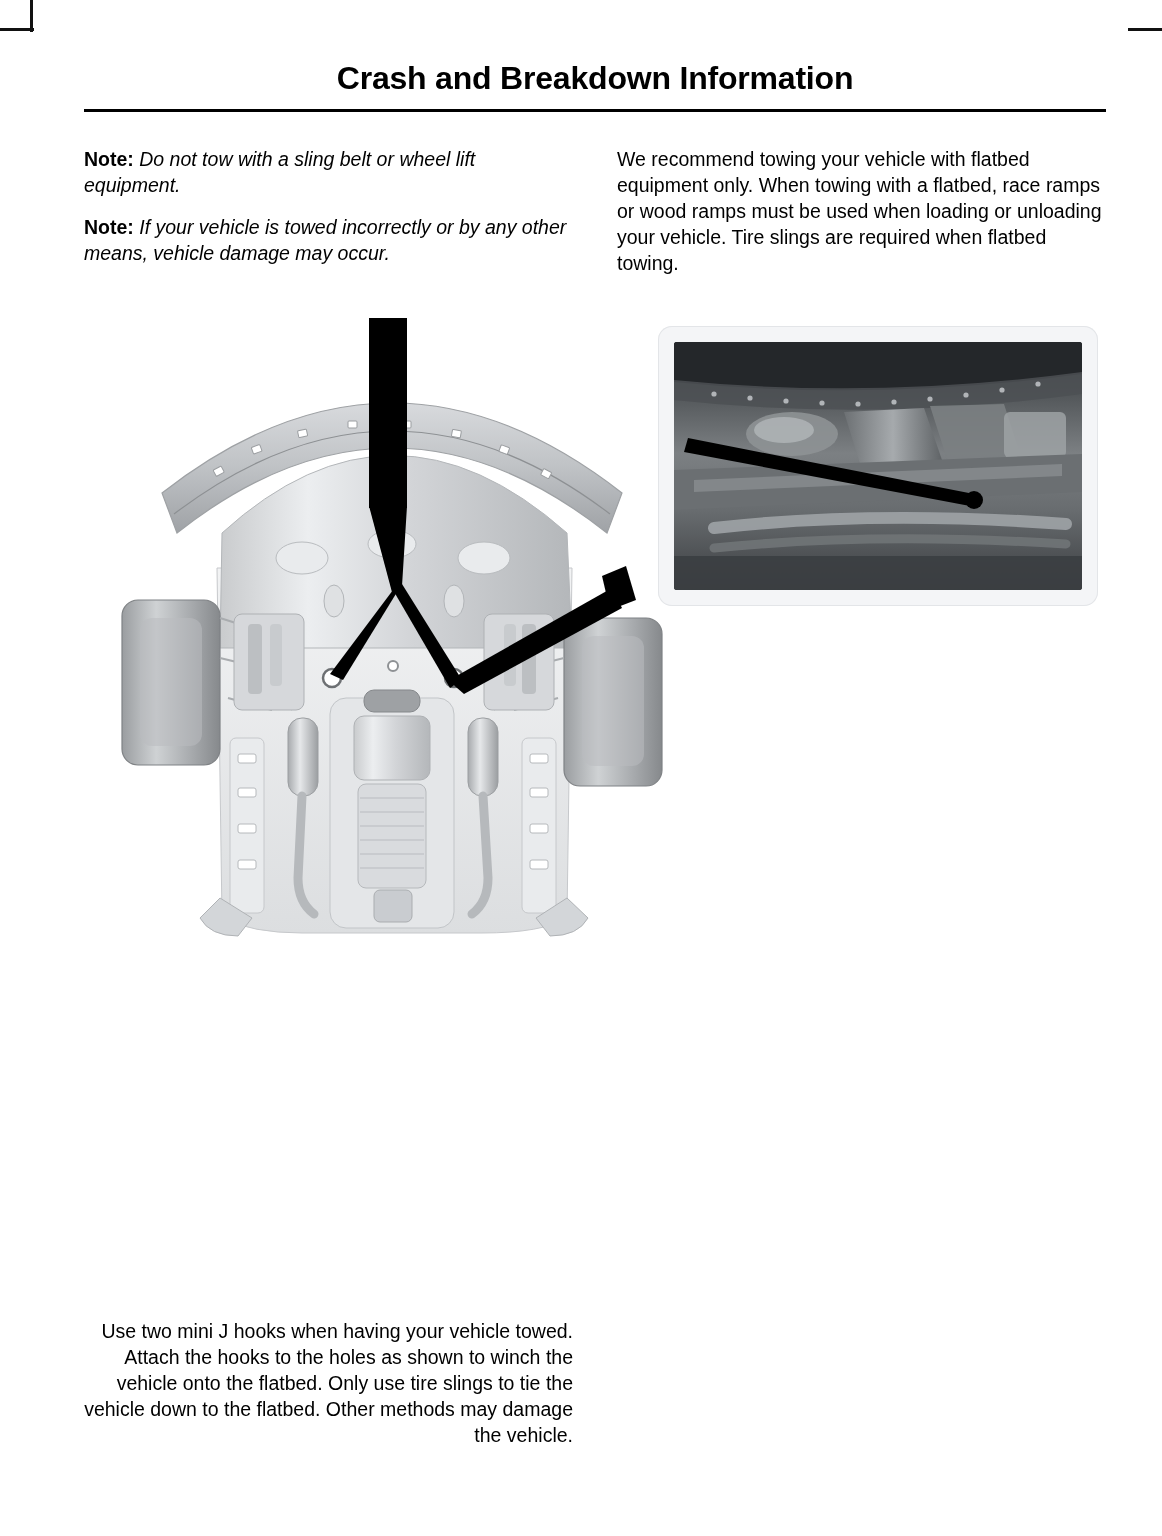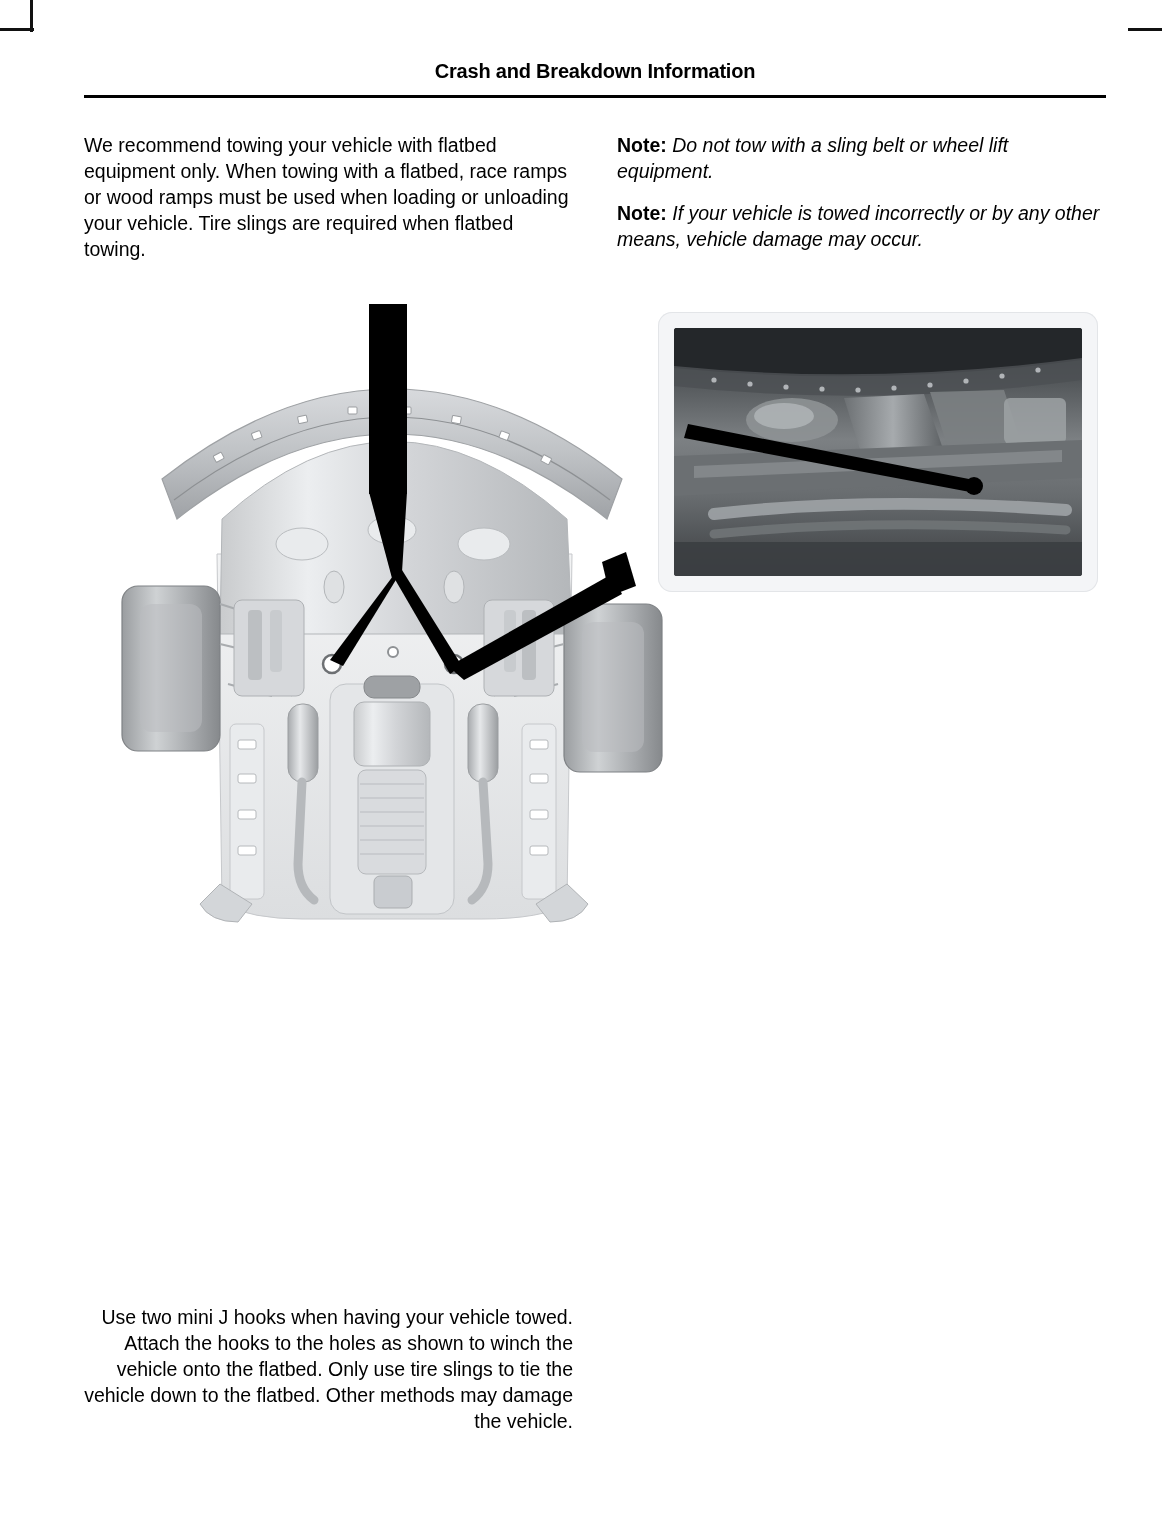--- a/index.html
+++ b/index.html
@@ -27,21 +27,21 @@
   .crop-tl-v { left: 30px; top: 0; width: 3px; height: 32px; }
   .crop-tr-h { right: 0; top: 28px; width: 34px; height: 3px; }
 
   .content {
     position: absolute;
     left: 84px;
     top: 60px;
     width: 1022px;
   }
   .page-title {
-    font-size: 20px;
+    font-size: 32px;
     font-weight: bold;
     text-align: center;
     letter-spacing: -0.2px;
     color: #000;
     margin: 0 0 12px 0;
   }
   .title-rule {
     height: 3px;
     background: #000;
     width: 100%;
@@ -122,31 +122,31 @@
   <div class="crop-mark crop-tl-v"></div>
   <div class="crop-mark crop-tr-h"></div>
 
   <div class="content">
 
     <h1 class="page-title">Crash and Breakdown Information</h1>
     <div class="title-rule"></div>
 
     <div class="cols">
       <div class="col">
-        <p class="body-text">We recommend towing your vehicle with flatbed equipment only. When towing with a flatbed, race ramps or wood ramps must be used when loading or unloading your vehicle. Tire slings are required when flatbed towing.</p>
-      </div>
-      <div class="col">
         <p class="note">
           <b>Note:</b>
           <span>Do not tow with a sling belt or wheel lift equipment.</span>
         </p>
         <p class="note">
           <b>Note:</b>
           <span>If your vehicle is towed incorrectly or by any other means, vehicle damage may occur.</span>
         </p>
+      </div>
+      <div class="col">
+        <p class="body-text">We recommend towing your vehicle with flatbed equipment only. When towing with a flatbed, race ramps or wood ramps must be used when loading or unloading your vehicle. Tire slings are required when flatbed towing.</p>
       </div>
     </div>
 
     <div class="figures">
 
       <div class="main-illus">
         <svg viewBox="0 0 580 630" width="580" height="630" aria-hidden="true">
           <defs>
             <linearGradient id="gMetal" x1="0" y1="0" x2="1" y2="0">
               <stop offset="0%" stop-color="#c9cbcd"></stop>

